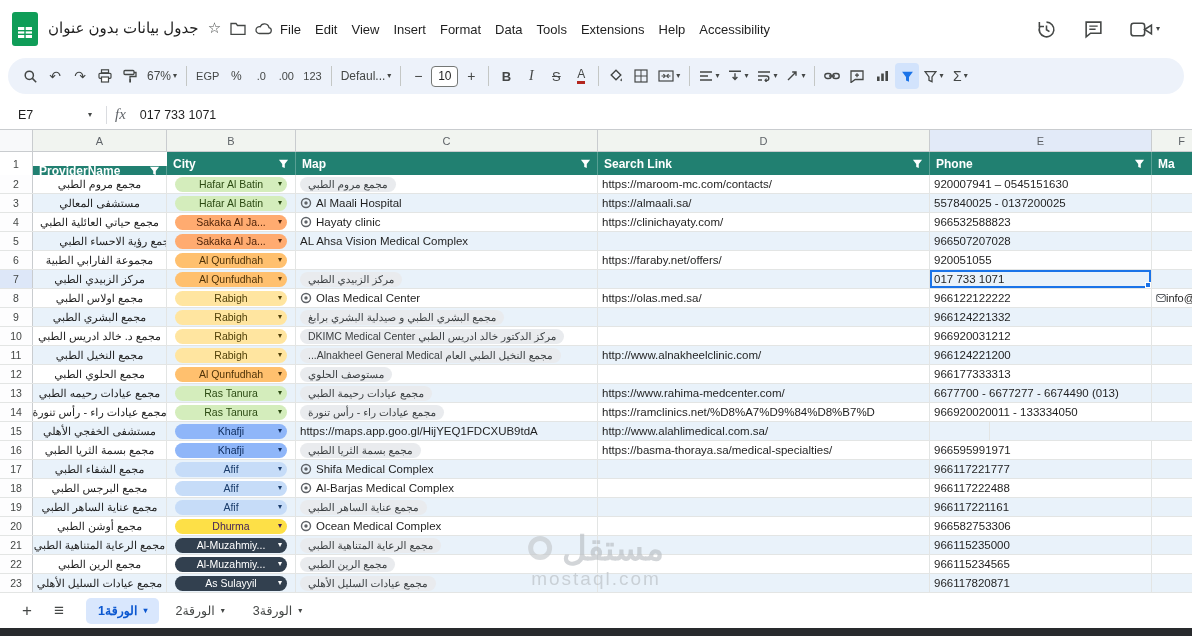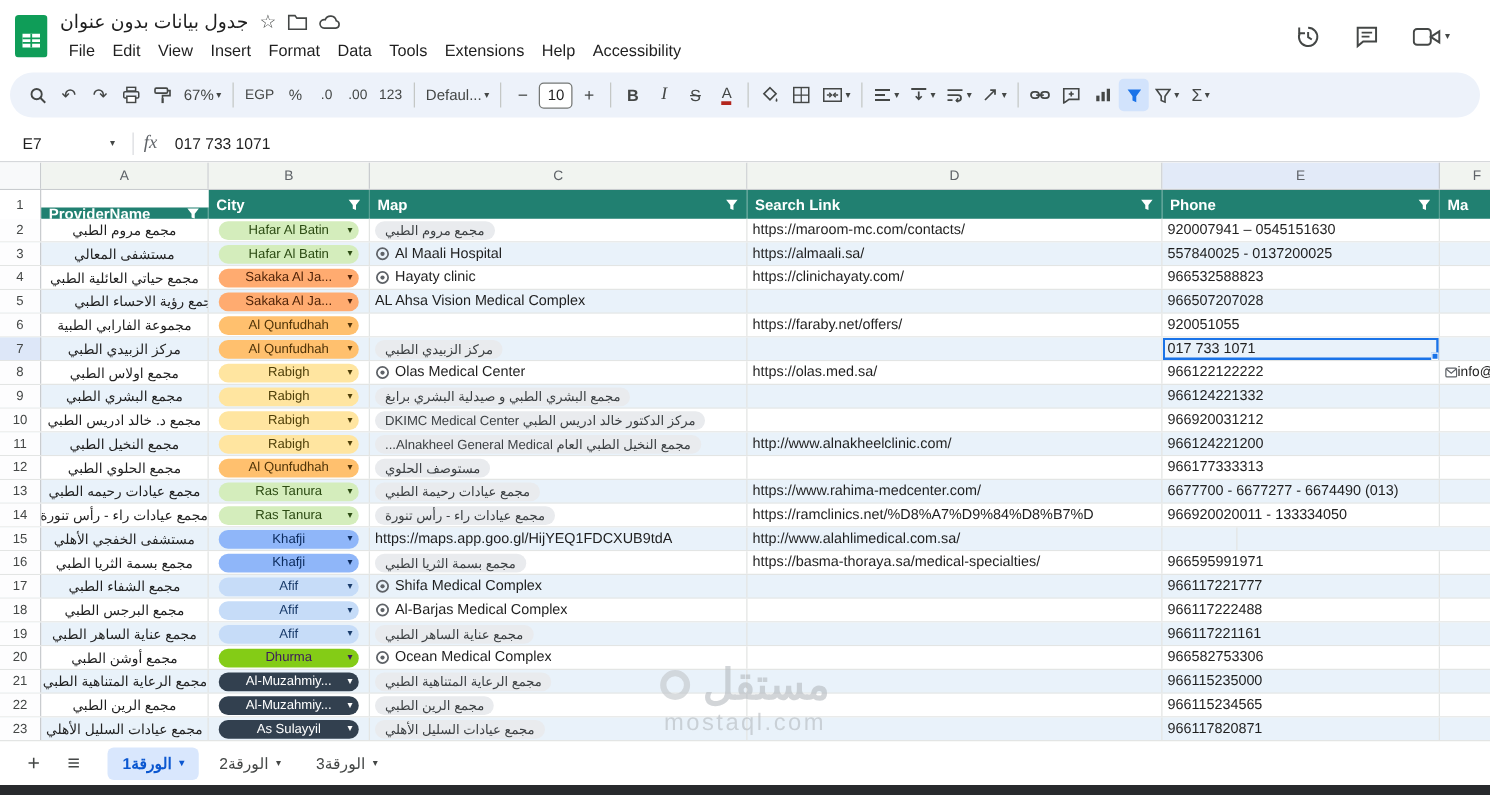--- a/index.html
+++ b/index.html
@@ -3,21 +3,21 @@
 <meta charset="utf-8">
 <style>
   *{box-sizing:border-box;margin:0;padding:0;user-select:none}
   html,body{width:1192px;height:636px;overflow:hidden}
   body{font-family:"Liberation Sans",sans-serif;background:#fff;color:#202124;display:flex;flex-direction:column}
   .svgwrap{display:inline-flex;align-items:center;justify-content:center}
 
   
   .topbar{height:58px;display:flex;align-items:center;padding:0 10px 0 12px;gap:10px;background:#fff}
   .logo{display:flex;align-items:center}
-  .title-block{display:flex;flex-direction:column;justify-content:center}
+  .title-block{display:flex;flex-direction:row;justify-content:center}
   .title-row{display:flex;align-items:center;gap:9px;height:22px}
   .doc-title{font-size:15px;color:#1f1f1f}
   .tb-ic{color:#444746;font-size:15px;display:inline-flex;align-items:center}
   .menubar{display:flex;align-items:center;height:24px}
   .menu-item{font-size:13px;color:#1f1f1f;padding:2px 7px;border-radius:4px;cursor:pointer}
   .top-right{margin-left:auto;display:flex;align-items:center;gap:26px;padding-right:22px}
   .top-right .tb-ic{display:inline-flex;align-items:center;gap:3px}
 
   
   .toolbar-wrap{height:42px;padding:0 8px 6px 8px}
@@ -620,21 +620,21 @@
           <span class="mapchip" dir="rtl">مجمع عناية الساهر الطبي</span>
         </div>
         <div class="cell d" style="width: 332px;"></div>
         <div class="cell e" style="width: 222px;">966117221161</div>
         <div class="cell f" style="width: 60px;"></div>
       </div>
       <div class="row">
         <div class="rownum">20</div>
         <div class="cell a" dir="rtl" style="width: 134px;">مجمع أوشن الطبي</div>
         <div class="cell b" style="width: 129px;">
-          <span class="citychip" style="background: #84cc16; color: rgb(60, 26, 91);">Dhurma<span class="chipcaret">▾</span></span>
+          <span class="citychip" style="background: #fde047; color: rgb(60, 26, 91);">Dhurma<span class="chipcaret">▾</span></span>
         </div>
         <div class="cell c" style="width: 302px;">
           <span class="svgwrap">
             <svg width="12" height="12" viewBox="0 0 12 12">
               <circle cx="6" cy="6" r="4.5" fill="none" stroke="#5f6368" stroke-width="1.4"></circle>
               <circle cx="6" cy="6" r="1.7" fill="#5f6368"></circle>
             </svg>
           </span>
           <span class="maptext">Ocean Medical Complex</span>
         </div>

